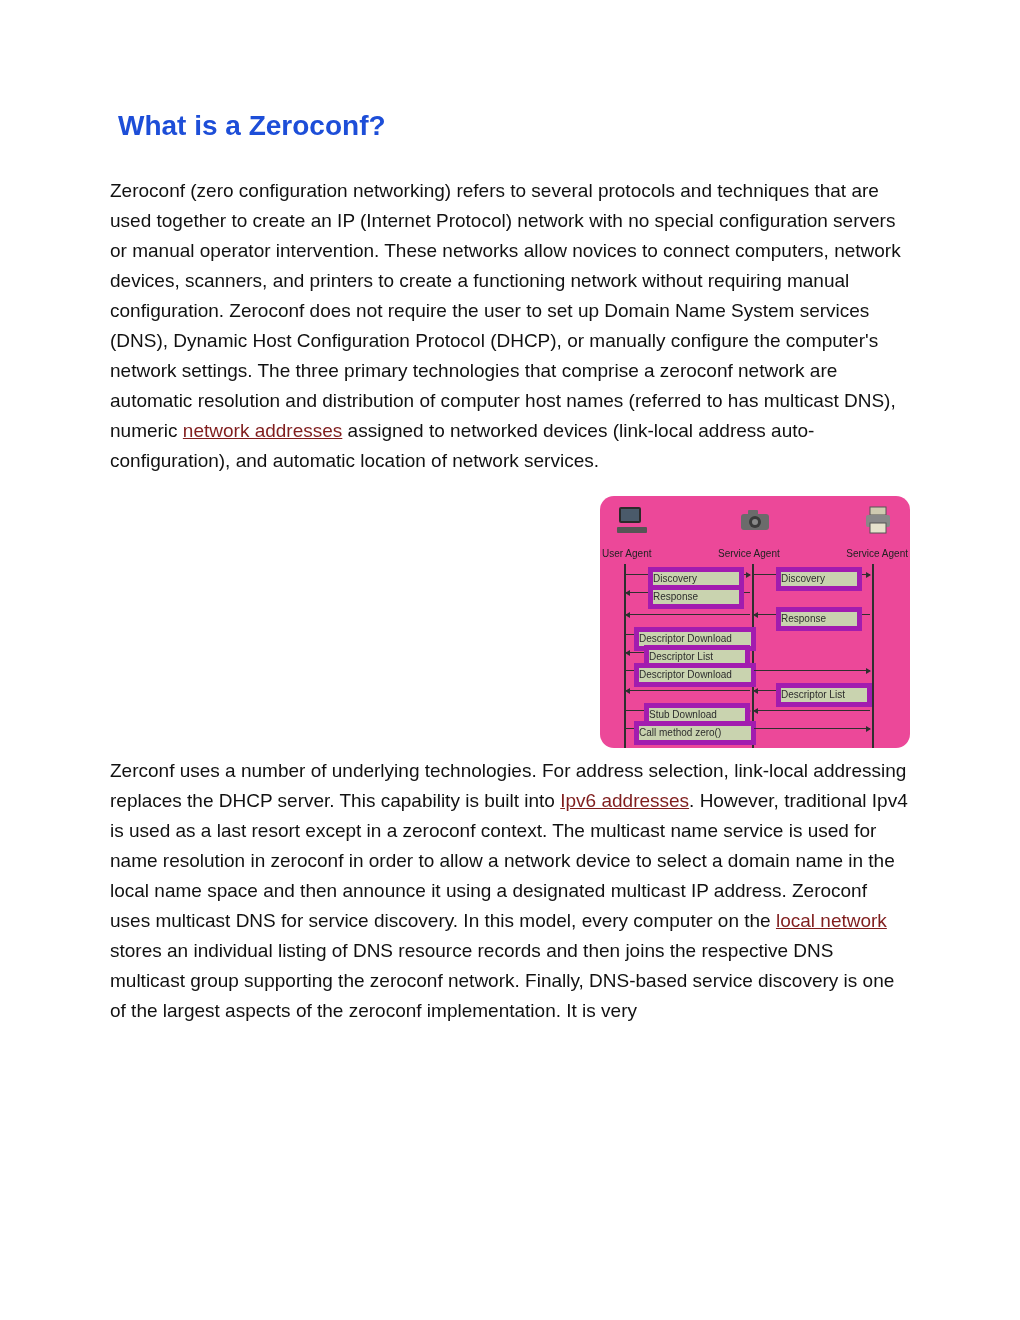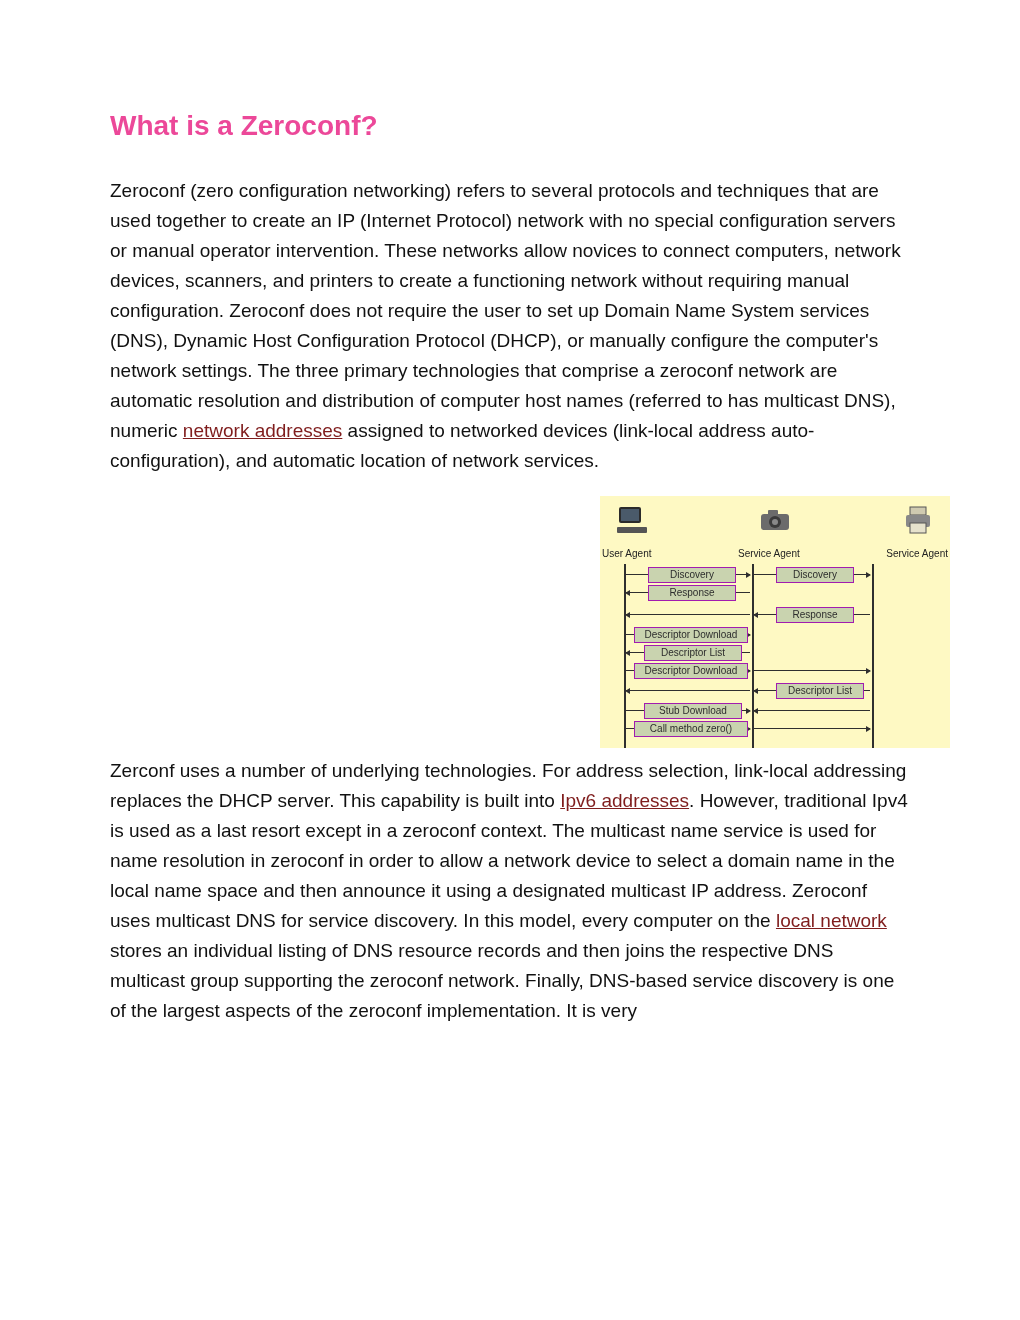--- a/index.html
+++ b/index.html
@@ -12,22 +12,22 @@
     min-height: 1320px;
     box-sizing: border-box;
     padding: 110px 110px 0 110px;
     font-family: Verdana, Geneva, sans-serif;
     color: #111;
   }
   h2.heading {
     font-family: Arial, Helvetica, sans-serif;
     font-weight: 700;
     font-size: 28px;
-    margin: 0 0 34px 0;
-    color: #ec4899;
+    margin: 0 0 34px 8px;
+    color: #1d4ed8;
   }
   h2.heading.second {
     margin-top: 16px;
     margin-bottom: 24px;
   }
   p.body {
     font-size: 19px;
     line-height: 1.58;
     margin: 0 0 20px 0;
     color: #111;
@@ -37,27 +37,28 @@
     text-decoration: underline;
   }
 
   
   .fig-wrap {
     float: right;
     width: 310px;
     margin: 0 0 8px 12px;
   }
   .fig {
-    width: 350px;
+    width: 310px;
     height: 252px;
-    background: #fef9c3;
+    background: #ec4899;
     position: relative;
     font-family: Arial, Helvetica, sans-serif;
     color: #2d2d2d;
     overflow: hidden;
+    border-radius: 14px;
   }
   
   .fig .icons {
     position: absolute;
     top: 6px;
     left: 0;
     right: 0;
     height: 44px;
     display: flex;
     justify-content: space-between;
@@ -93,23 +94,22 @@
     background: #2f2f2f;
   }
   .fig .life.l1 { left: 24px; }
   .fig .life.l2 { left: 152px; }
   .fig .life.l3 { left: 272px; }
 
   
   .msgbox {
     position: absolute;
     background: #c9d3af;
-    border: 1px solid #a21caf;
+    border: 5px solid #a21caf;
     font-size: 10px;
-    text-align: center;
     line-height: 14px;
     height: 14px;
     overflow: hidden;
     white-space: nowrap;
   }
   
   .arrow {
     position: absolute;
     height: 0;
     border-top: 1px solid #2f2f2f;

